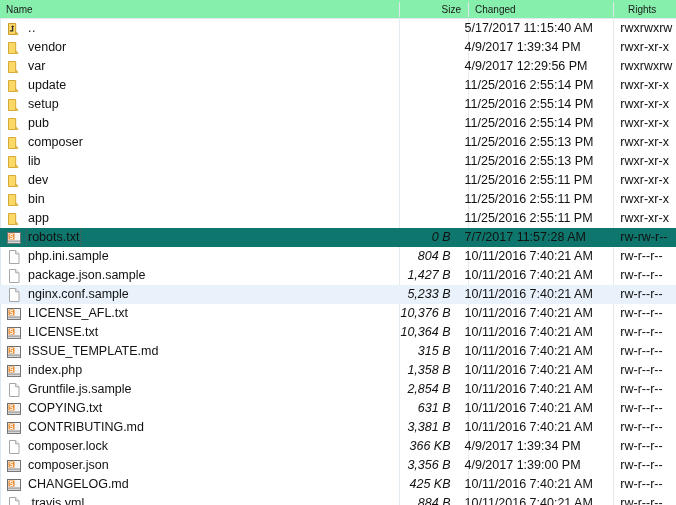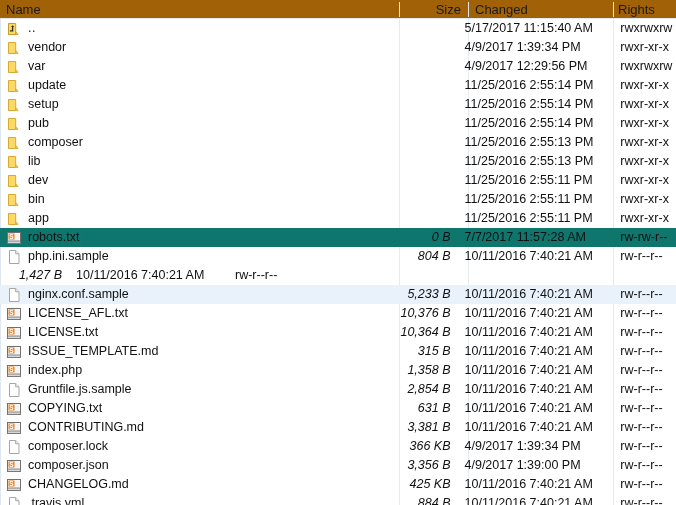--- a/index.html
+++ b/index.html
@@ -17,45 +17,45 @@
     width: 676px;
     height: 505px;
     background: #ffffff;
     overflow: hidden;
   }
 
   
   .header-row {
     position: relative;
     height: 19px;
-    background: #a16207;
+    background: #86efac;
     border-bottom: 1px solid #e3e9ef;
     display: flex;
     align-items: flex-start;
-    font-size: 13px;
+    font-size: 10px;
     color: #1a1a1a;
     white-space: nowrap;
   }
   .hcell {
     position: relative;
     height: 19px;
     line-height: 19px;
     overflow: hidden;
   }
   .hcell.sep::before {
     content: "";
     position: absolute;
     left: 0; top: 2px;
     width: 1px; height: 15px;
     background: #dfe6ec;
   }
   .h-name   { width: 399px; padding-left: 6px; }
   .h-size   { width: 69px;  text-align: right; padding-right: 7px; }
   .h-changed{ width: 145px; padding-left: 7px; }
-  .h-rights { width: 63px;  padding-left: 5px; }
+  .h-rights { width: 63px;  padding-left: 15px; }
 
   
   .rows {
     position: relative;
     width: 676px;
   }
 
   .row {
     position: relative;
     height: 19px;
@@ -339,162 +339,171 @@
               <path d="M9.7 1.5v3.3h3.3" fill="#f0f0f0" stroke="#a6a6a6" stroke-width="1"></path>
             </svg>
           </span>
           <span class="name-text">php.ini.sample</span>
         </div>
         <div class="cell c-size"><span>804 B</span></div>
         <div class="cell c-changed"><span>10/11/2016 7:40:21 AM</span></div>
         <div class="cell c-rights"><span>rw-r--r--</span></div>
       </div>
       <div class="row">
-        <div class="cell c-size"><span>1,427 B</span></div>
-        <div class="cell c-changed"><span>10/11/2016 7:40:21 AM</span></div>
-        <div class="cell c-rights"><span>rw-r--r--</span></div>
-      </div>
-      <div class="row alt">
         <div class="cell c-name">
           <span class="icon">
             <svg width="16" height="16" viewBox="0 0 16 16">
               <path d="M3.5 1.5h6.2l3.3 3.3v9.7H3.5z" fill="#ffffff" stroke="#a6a6a6" stroke-width="1"></path>
               <path d="M9.7 1.5v3.3h3.3" fill="#f0f0f0" stroke="#a6a6a6" stroke-width="1"></path>
             </svg>
           </span>
-          <span class="name-text">nginx.conf.sample</span>
-        </div>
-        <div class="cell c-size"><span>5,233 B</span></div>
-        <div class="cell c-changed"><span>10/11/2016 7:40:21 AM</span></div>
-        <div class="cell c-rights"><span>rw-r--r--</span></div>
-      </div>
-      <div class="row">
-        <div class="cell c-name">
-          <span class="icon">
-            <svg width="16" height="16" viewBox="0 0 16 16">
-              <rect x="1.5" y="2.5" width="13" height="11" fill="#ffffff" stroke="#6f6f6f" stroke-width="1"></rect>
-              <rect x="2.5" y="3.5" width="11" height="7" fill="#f3f3f3"></rect>
-              <rect x="2.5" y="3.5" width="6" height="6" fill="#e8821e"></rect>
-              <text x="5.5" y="8.9" font-family="Liberation Sans, sans-serif" font-size="6.5" font-weight="bold" fill="#ffffff" text-anchor="middle">S</text>
-              <rect x="1.5" y="11" width="13" height="2.5" fill="#d8d8d8" stroke="#6f6f6f" stroke-width="0.8"></rect>
-            </svg>
-          </span>
-          <span class="name-text">LICENSE_AFL.txt</span>
-        </div>
-        <div class="cell c-size"><span>10,376 B</span></div>
-        <div class="cell c-changed"><span>10/11/2016 7:40:21 AM</span></div>
-        <div class="cell c-rights"><span>rw-r--r--</span></div>
-      </div>
-      <div class="row">
-        <div class="cell c-name">
-          <span class="icon">
-            <svg width="16" height="16" viewBox="0 0 16 16">
-              <rect x="1.5" y="2.5" width="13" height="11" fill="#ffffff" stroke="#6f6f6f" stroke-width="1"></rect>
-              <rect x="2.5" y="3.5" width="11" height="7" fill="#f3f3f3"></rect>
-              <rect x="2.5" y="3.5" width="6" height="6" fill="#e8821e"></rect>
-              <text x="5.5" y="8.9" font-family="Liberation Sans, sans-serif" font-size="6.5" font-weight="bold" fill="#ffffff" text-anchor="middle">S</text>
-              <rect x="1.5" y="11" width="13" height="2.5" fill="#d8d8d8" stroke="#6f6f6f" stroke-width="0.8"></rect>
-            </svg>
-          </span>
-          <span class="name-text">LICENSE.txt</span>
-        </div>
-        <div class="cell c-size"><span>10,364 B</span></div>
-        <div class="cell c-changed"><span>10/11/2016 7:40:21 AM</span></div>
-        <div class="cell c-rights"><span>rw-r--r--</span></div>
-      </div>
-      <div class="row">
-        <div class="cell c-name">
-          <span class="icon">
-            <svg width="16" height="16" viewBox="0 0 16 16">
-              <rect x="1.5" y="2.5" width="13" height="11" fill="#ffffff" stroke="#6f6f6f" stroke-width="1"></rect>
-              <rect x="2.5" y="3.5" width="11" height="7" fill="#f3f3f3"></rect>
-              <rect x="2.5" y="3.5" width="6" height="6" fill="#e8821e"></rect>
-              <text x="5.5" y="8.9" font-family="Liberation Sans, sans-serif" font-size="6.5" font-weight="bold" fill="#ffffff" text-anchor="middle">S</text>
-              <rect x="1.5" y="11" width="13" height="2.5" fill="#d8d8d8" stroke="#6f6f6f" stroke-width="0.8"></rect>
-            </svg>
-          </span>
-          <span class="name-text">ISSUE_TEMPLATE.md</span>
-        </div>
-        <div class="cell c-size"><span>315 B</span></div>
-        <div class="cell c-changed"><span>10/11/2016 7:40:21 AM</span></div>
-        <div class="cell c-rights"><span>rw-r--r--</span></div>
-      </div>
-      <div class="row">
-        <div class="cell c-name">
-          <span class="icon">
-            <svg width="16" height="16" viewBox="0 0 16 16">
-              <rect x="1.5" y="2.5" width="13" height="11" fill="#ffffff" stroke="#6f6f6f" stroke-width="1"></rect>
-              <rect x="2.5" y="3.5" width="11" height="7" fill="#f3f3f3"></rect>
-              <rect x="2.5" y="3.5" width="6" height="6" fill="#e8821e"></rect>
-              <text x="5.5" y="8.9" font-family="Liberation Sans, sans-serif" font-size="6.5" font-weight="bold" fill="#ffffff" text-anchor="middle">S</text>
-              <rect x="1.5" y="11" width="13" height="2.5" fill="#d8d8d8" stroke="#6f6f6f" stroke-width="0.8"></rect>
-            </svg>
-          </span>
-          <span class="name-text">index.php</span>
-        </div>
-        <div class="cell c-size"><span>1,358 B</span></div>
-        <div class="cell c-changed"><span>10/11/2016 7:40:21 AM</span></div>
-        <div class="cell c-rights"><span>rw-r--r--</span></div>
-      </div>
-      <div class="row">
+          <span class="name-text">package.json.sample</span>
+        </div>
+        <div class="cell c-size"><span>1,427 B</span></div>
+        <div class="cell c-changed"><span>10/11/2016 7:40:21 AM</span></div>
+        <div class="cell c-rights"><span>rw-r--r--</span></div>
+      </div>
+      <div class="row alt">
         <div class="cell c-name">
           <span class="icon">
             <svg width="16" height="16" viewBox="0 0 16 16">
               <path d="M3.5 1.5h6.2l3.3 3.3v9.7H3.5z" fill="#ffffff" stroke="#a6a6a6" stroke-width="1"></path>
               <path d="M9.7 1.5v3.3h3.3" fill="#f0f0f0" stroke="#a6a6a6" stroke-width="1"></path>
             </svg>
           </span>
-          <span class="name-text">Gruntfile.js.sample</span>
-        </div>
-        <div class="cell c-size"><span>2,854 B</span></div>
-        <div class="cell c-changed"><span>10/11/2016 7:40:21 AM</span></div>
-        <div class="cell c-rights"><span>rw-r--r--</span></div>
-      </div>
-      <div class="row">
-        <div class="cell c-name">
-          <span class="icon">
-            <svg width="16" height="16" viewBox="0 0 16 16">
-              <rect x="1.5" y="2.5" width="13" height="11" fill="#ffffff" stroke="#6f6f6f" stroke-width="1"></rect>
-              <rect x="2.5" y="3.5" width="11" height="7" fill="#f3f3f3"></rect>
-              <rect x="2.5" y="3.5" width="6" height="6" fill="#e8821e"></rect>
-              <text x="5.5" y="8.9" font-family="Liberation Sans, sans-serif" font-size="6.5" font-weight="bold" fill="#ffffff" text-anchor="middle">S</text>
-              <rect x="1.5" y="11" width="13" height="2.5" fill="#d8d8d8" stroke="#6f6f6f" stroke-width="0.8"></rect>
-            </svg>
-          </span>
-          <span class="name-text">COPYING.txt</span>
-        </div>
-        <div class="cell c-size"><span>631 B</span></div>
-        <div class="cell c-changed"><span>10/11/2016 7:40:21 AM</span></div>
-        <div class="cell c-rights"><span>rw-r--r--</span></div>
-      </div>
-      <div class="row">
-        <div class="cell c-name">
-          <span class="icon">
-            <svg width="16" height="16" viewBox="0 0 16 16">
-              <rect x="1.5" y="2.5" width="13" height="11" fill="#ffffff" stroke="#6f6f6f" stroke-width="1"></rect>
-              <rect x="2.5" y="3.5" width="11" height="7" fill="#f3f3f3"></rect>
-              <rect x="2.5" y="3.5" width="6" height="6" fill="#e8821e"></rect>
-              <text x="5.5" y="8.9" font-family="Liberation Sans, sans-serif" font-size="6.5" font-weight="bold" fill="#ffffff" text-anchor="middle">S</text>
-              <rect x="1.5" y="11" width="13" height="2.5" fill="#d8d8d8" stroke="#6f6f6f" stroke-width="0.8"></rect>
-            </svg>
-          </span>
-          <span class="name-text">CONTRIBUTING.md</span>
-        </div>
-        <div class="cell c-size"><span>3,381 B</span></div>
+          <span class="name-text">nginx.conf.sample</span>
+        </div>
+        <div class="cell c-size"><span>5,233 B</span></div>
+        <div class="cell c-changed"><span>10/11/2016 7:40:21 AM</span></div>
+        <div class="cell c-rights"><span>rw-r--r--</span></div>
+      </div>
+      <div class="row">
+        <div class="cell c-name">
+          <span class="icon">
+            <svg width="16" height="16" viewBox="0 0 16 16">
+              <rect x="1.5" y="2.5" width="13" height="11" fill="#ffffff" stroke="#6f6f6f" stroke-width="1"></rect>
+              <rect x="2.5" y="3.5" width="11" height="7" fill="#f3f3f3"></rect>
+              <rect x="2.5" y="3.5" width="6" height="6" fill="#e8821e"></rect>
+              <text x="5.5" y="8.9" font-family="Liberation Sans, sans-serif" font-size="6.5" font-weight="bold" fill="#ffffff" text-anchor="middle">S</text>
+              <rect x="1.5" y="11" width="13" height="2.5" fill="#d8d8d8" stroke="#6f6f6f" stroke-width="0.8"></rect>
+            </svg>
+          </span>
+          <span class="name-text">LICENSE_AFL.txt</span>
+        </div>
+        <div class="cell c-size"><span>10,376 B</span></div>
+        <div class="cell c-changed"><span>10/11/2016 7:40:21 AM</span></div>
+        <div class="cell c-rights"><span>rw-r--r--</span></div>
+      </div>
+      <div class="row">
+        <div class="cell c-name">
+          <span class="icon">
+            <svg width="16" height="16" viewBox="0 0 16 16">
+              <rect x="1.5" y="2.5" width="13" height="11" fill="#ffffff" stroke="#6f6f6f" stroke-width="1"></rect>
+              <rect x="2.5" y="3.5" width="11" height="7" fill="#f3f3f3"></rect>
+              <rect x="2.5" y="3.5" width="6" height="6" fill="#e8821e"></rect>
+              <text x="5.5" y="8.9" font-family="Liberation Sans, sans-serif" font-size="6.5" font-weight="bold" fill="#ffffff" text-anchor="middle">S</text>
+              <rect x="1.5" y="11" width="13" height="2.5" fill="#d8d8d8" stroke="#6f6f6f" stroke-width="0.8"></rect>
+            </svg>
+          </span>
+          <span class="name-text">LICENSE.txt</span>
+        </div>
+        <div class="cell c-size"><span>10,364 B</span></div>
+        <div class="cell c-changed"><span>10/11/2016 7:40:21 AM</span></div>
+        <div class="cell c-rights"><span>rw-r--r--</span></div>
+      </div>
+      <div class="row">
+        <div class="cell c-name">
+          <span class="icon">
+            <svg width="16" height="16" viewBox="0 0 16 16">
+              <rect x="1.5" y="2.5" width="13" height="11" fill="#ffffff" stroke="#6f6f6f" stroke-width="1"></rect>
+              <rect x="2.5" y="3.5" width="11" height="7" fill="#f3f3f3"></rect>
+              <rect x="2.5" y="3.5" width="6" height="6" fill="#e8821e"></rect>
+              <text x="5.5" y="8.9" font-family="Liberation Sans, sans-serif" font-size="6.5" font-weight="bold" fill="#ffffff" text-anchor="middle">S</text>
+              <rect x="1.5" y="11" width="13" height="2.5" fill="#d8d8d8" stroke="#6f6f6f" stroke-width="0.8"></rect>
+            </svg>
+          </span>
+          <span class="name-text">ISSUE_TEMPLATE.md</span>
+        </div>
+        <div class="cell c-size"><span>315 B</span></div>
+        <div class="cell c-changed"><span>10/11/2016 7:40:21 AM</span></div>
+        <div class="cell c-rights"><span>rw-r--r--</span></div>
+      </div>
+      <div class="row">
+        <div class="cell c-name">
+          <span class="icon">
+            <svg width="16" height="16" viewBox="0 0 16 16">
+              <rect x="1.5" y="2.5" width="13" height="11" fill="#ffffff" stroke="#6f6f6f" stroke-width="1"></rect>
+              <rect x="2.5" y="3.5" width="11" height="7" fill="#f3f3f3"></rect>
+              <rect x="2.5" y="3.5" width="6" height="6" fill="#e8821e"></rect>
+              <text x="5.5" y="8.9" font-family="Liberation Sans, sans-serif" font-size="6.5" font-weight="bold" fill="#ffffff" text-anchor="middle">S</text>
+              <rect x="1.5" y="11" width="13" height="2.5" fill="#d8d8d8" stroke="#6f6f6f" stroke-width="0.8"></rect>
+            </svg>
+          </span>
+          <span class="name-text">index.php</span>
+        </div>
+        <div class="cell c-size"><span>1,358 B</span></div>
         <div class="cell c-changed"><span>10/11/2016 7:40:21 AM</span></div>
         <div class="cell c-rights"><span>rw-r--r--</span></div>
       </div>
       <div class="row">
         <div class="cell c-name">
           <span class="icon">
             <svg width="16" height="16" viewBox="0 0 16 16">
               <path d="M3.5 1.5h6.2l3.3 3.3v9.7H3.5z" fill="#ffffff" stroke="#a6a6a6" stroke-width="1"></path>
               <path d="M9.7 1.5v3.3h3.3" fill="#f0f0f0" stroke="#a6a6a6" stroke-width="1"></path>
             </svg>
           </span>
+          <span class="name-text">Gruntfile.js.sample</span>
+        </div>
+        <div class="cell c-size"><span>2,854 B</span></div>
+        <div class="cell c-changed"><span>10/11/2016 7:40:21 AM</span></div>
+        <div class="cell c-rights"><span>rw-r--r--</span></div>
+      </div>
+      <div class="row">
+        <div class="cell c-name">
+          <span class="icon">
+            <svg width="16" height="16" viewBox="0 0 16 16">
+              <rect x="1.5" y="2.5" width="13" height="11" fill="#ffffff" stroke="#6f6f6f" stroke-width="1"></rect>
+              <rect x="2.5" y="3.5" width="11" height="7" fill="#f3f3f3"></rect>
+              <rect x="2.5" y="3.5" width="6" height="6" fill="#e8821e"></rect>
+              <text x="5.5" y="8.9" font-family="Liberation Sans, sans-serif" font-size="6.5" font-weight="bold" fill="#ffffff" text-anchor="middle">S</text>
+              <rect x="1.5" y="11" width="13" height="2.5" fill="#d8d8d8" stroke="#6f6f6f" stroke-width="0.8"></rect>
+            </svg>
+          </span>
+          <span class="name-text">COPYING.txt</span>
+        </div>
+        <div class="cell c-size"><span>631 B</span></div>
+        <div class="cell c-changed"><span>10/11/2016 7:40:21 AM</span></div>
+        <div class="cell c-rights"><span>rw-r--r--</span></div>
+      </div>
+      <div class="row">
+        <div class="cell c-name">
+          <span class="icon">
+            <svg width="16" height="16" viewBox="0 0 16 16">
+              <rect x="1.5" y="2.5" width="13" height="11" fill="#ffffff" stroke="#6f6f6f" stroke-width="1"></rect>
+              <rect x="2.5" y="3.5" width="11" height="7" fill="#f3f3f3"></rect>
+              <rect x="2.5" y="3.5" width="6" height="6" fill="#e8821e"></rect>
+              <text x="5.5" y="8.9" font-family="Liberation Sans, sans-serif" font-size="6.5" font-weight="bold" fill="#ffffff" text-anchor="middle">S</text>
+              <rect x="1.5" y="11" width="13" height="2.5" fill="#d8d8d8" stroke="#6f6f6f" stroke-width="0.8"></rect>
+            </svg>
+          </span>
+          <span class="name-text">CONTRIBUTING.md</span>
+        </div>
+        <div class="cell c-size"><span>3,381 B</span></div>
+        <div class="cell c-changed"><span>10/11/2016 7:40:21 AM</span></div>
+        <div class="cell c-rights"><span>rw-r--r--</span></div>
+      </div>
+      <div class="row">
+        <div class="cell c-name">
+          <span class="icon">
+            <svg width="16" height="16" viewBox="0 0 16 16">
+              <path d="M3.5 1.5h6.2l3.3 3.3v9.7H3.5z" fill="#ffffff" stroke="#a6a6a6" stroke-width="1"></path>
+              <path d="M9.7 1.5v3.3h3.3" fill="#f0f0f0" stroke="#a6a6a6" stroke-width="1"></path>
+            </svg>
+          </span>
           <span class="name-text">composer.lock</span>
         </div>
         <div class="cell c-size"><span>366 KB</span></div>
         <div class="cell c-changed"><span>4/9/2017 1:39:34 PM</span></div>
         <div class="cell c-rights"><span>rw-r--r--</span></div>
       </div>
       <div class="row">
         <div class="cell c-name">
           <span class="icon">
             <svg width="16" height="16" viewBox="0 0 16 16">

